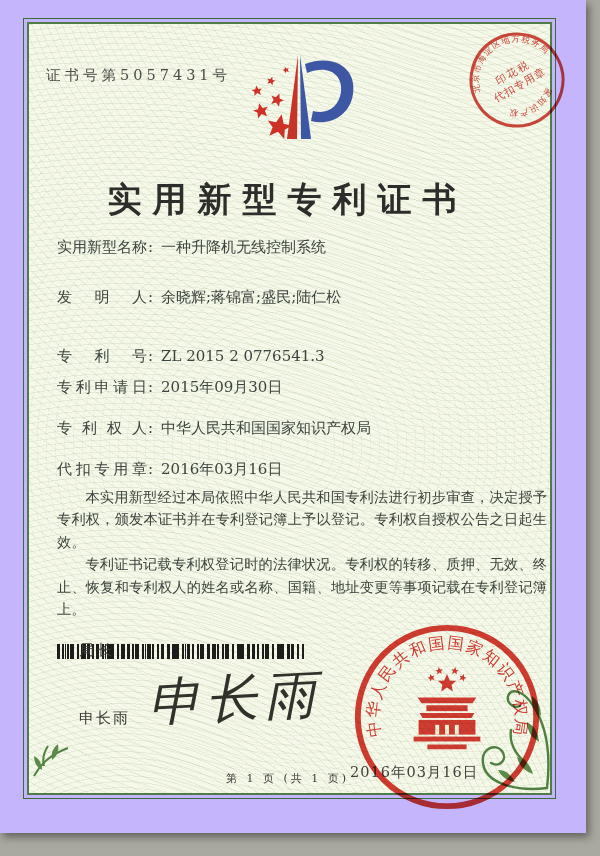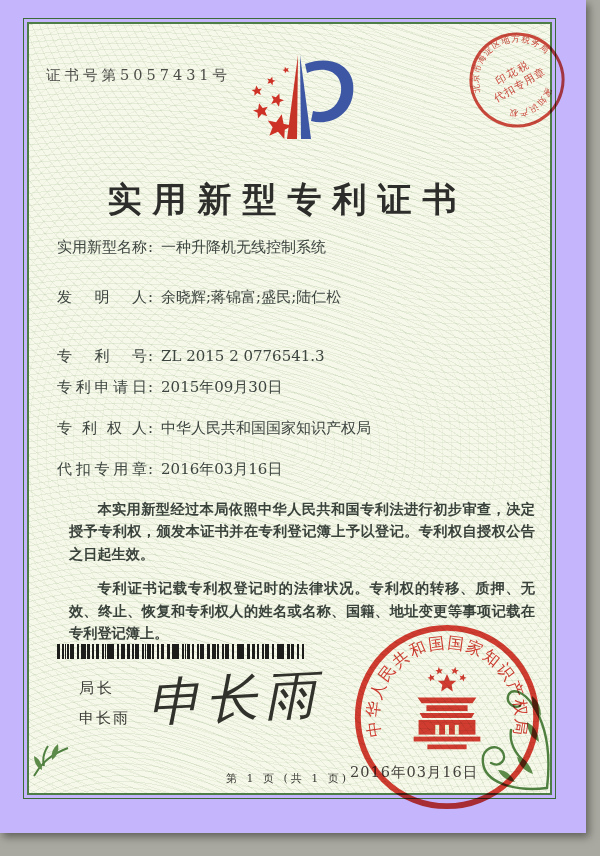--- a/index.html
+++ b/index.html
@@ -41,29 +41,29 @@
   .field-row .lbl{
     display:inline-block;width:90px;
     text-align:justify;text-align-last:justify;vertical-align:top;
   }
   .field-row .colon{margin:0 8px 0 1px;}
   .paras{
     position:absolute;left:57px;top:486px;width:490px;
     font-size:14.2px;line-height:22.4px;color:#3a423c;
     text-align:justify;
   }
-  .paras p{margin:12px;text-indent:2em;font-weight:bold;}
+  .paras p{margin:0;text-indent:2em;}
   .barcode{
     position:absolute;left:57px;top:644px;width:247px;height:15px;
     background:
       repeating-linear-gradient(90deg,#1d1d1b 0 2px,transparent 2px 5px),
       repeating-linear-gradient(90deg,#1d1d1b 0 1px,transparent 1px 8px),
       repeating-linear-gradient(90deg,#1d1d1b 0 3px,transparent 3px 13px);
   }
-  .director-label{position:absolute;left:79px;top:679px;font-size:15px;letter-spacing:3px;color:#3a3a36;text-align:center;}
+  .director-label{position:absolute;left:79px;top:641px;font-size:15px;letter-spacing:3px;color:#3a3a36;text-align:center;}
   .director-name{position:absolute;left:79px;top:709px;font-size:15px;letter-spacing:2px;color:#3a3a36;}
   .signature{
     position:absolute;left:148px;top:650px;width:220px;height:100px;
     font-size:52px;font-style:italic;color:#32322c;letter-spacing:6px;
     transform:rotate(-3deg);line-height:95px;white-space:nowrap;
   }
   .seal-date{
     position:absolute;left:350px;top:763px;z-index:1;
     font-size:14.5px;letter-spacing:1px;color:#43403c;white-space:nowrap;
   }

